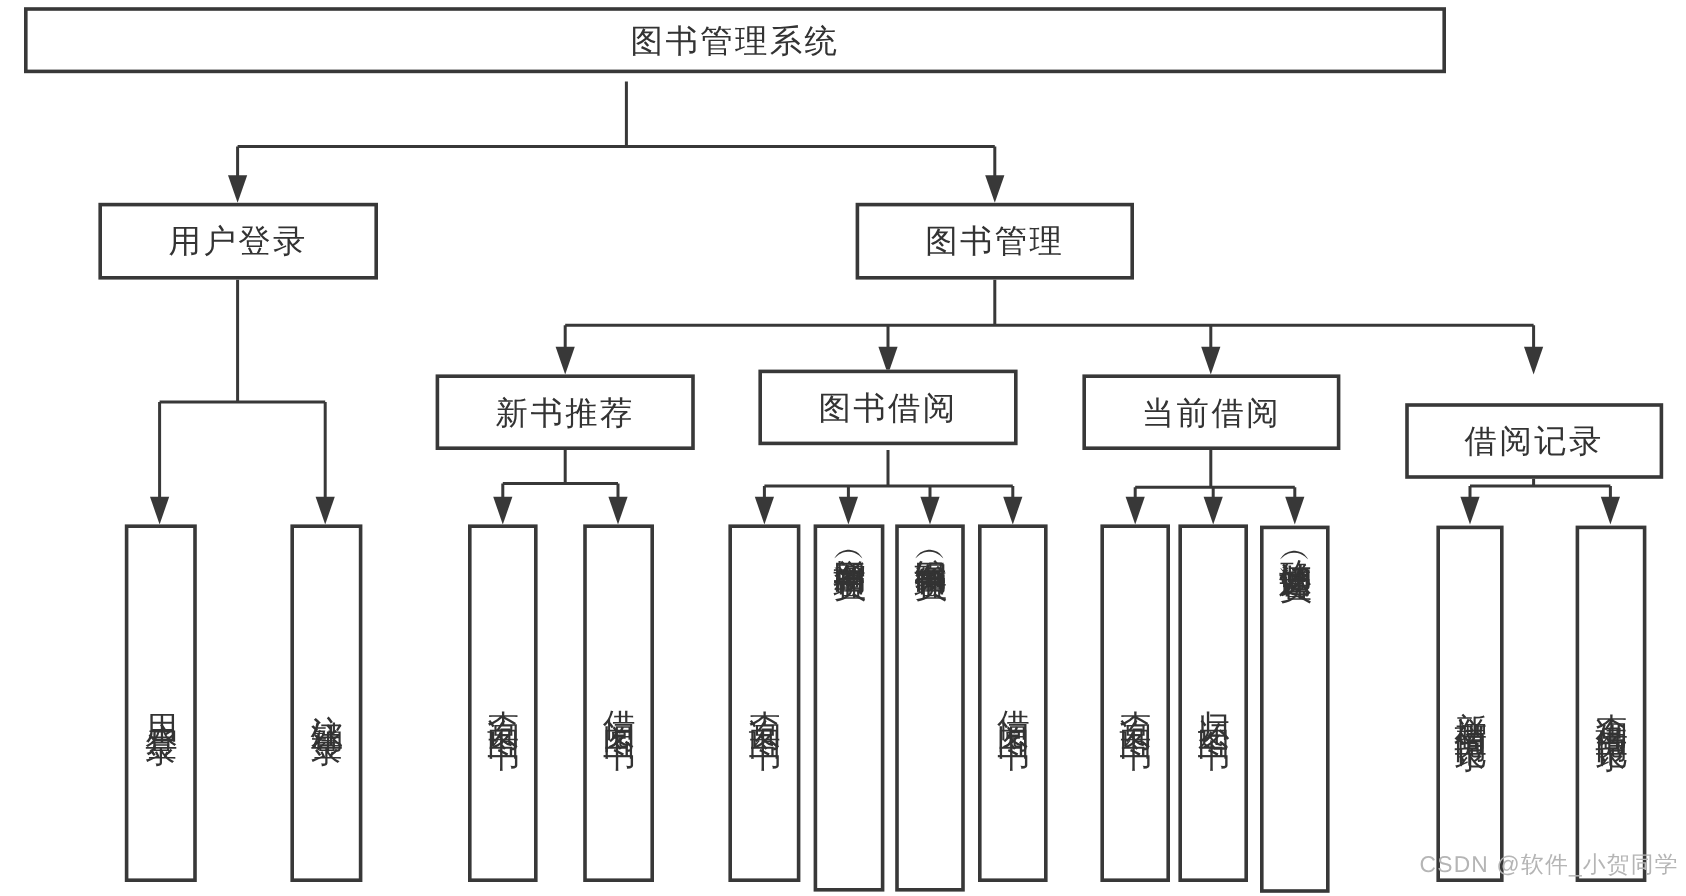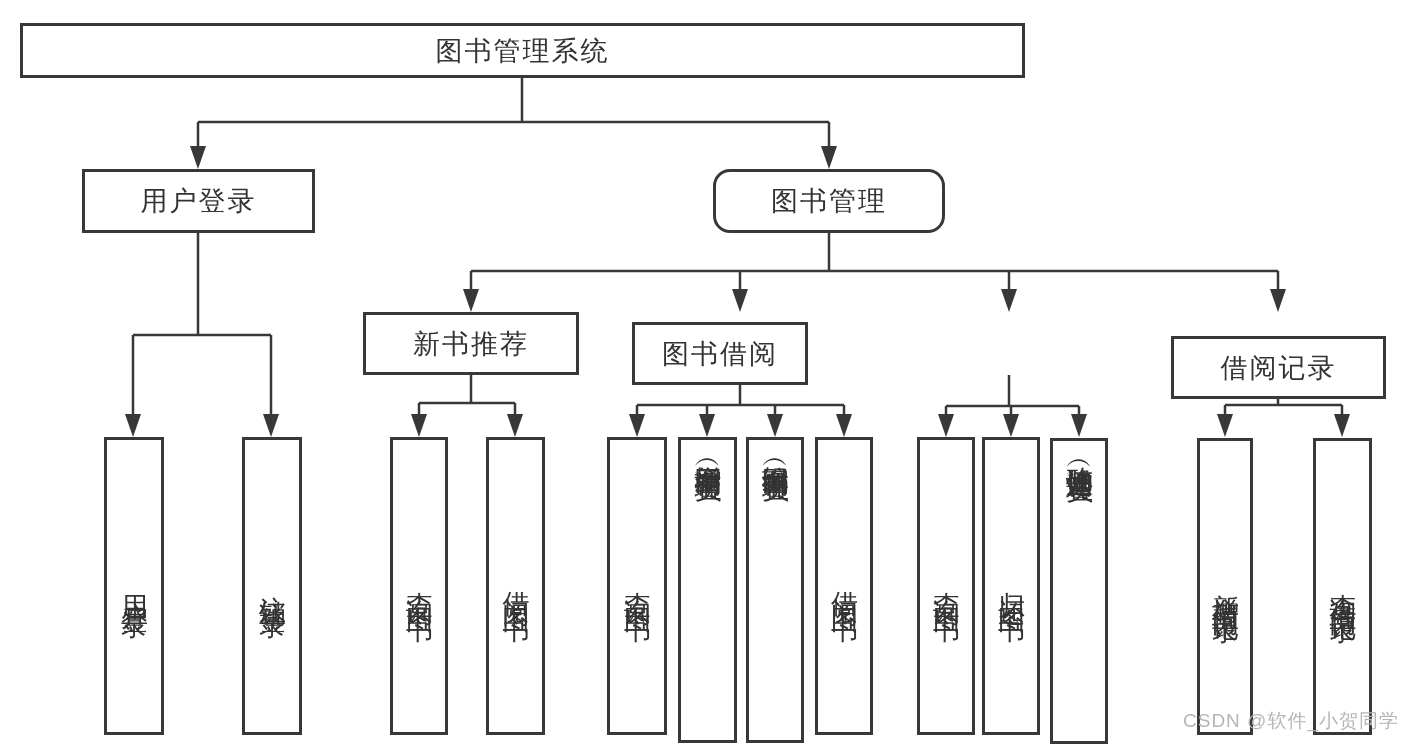--- a/index.html
+++ b/index.html
@@ -98,27 +98,28 @@
       <path d="M767,414 L783,414 L775,437 Z"></path>
       <path d="M836,414 L852,414 L844,437 Z"></path>
       <path d="M938,414 L954,414 L946,437 Z"></path>
       <path d="M1003,414 L1019,414 L1011,437 Z"></path>
       <path d="M1071,414 L1087,414 L1079,437 Z"></path>
       <path d="M1217,414 L1233,414 L1225,437 Z"></path>
       <path d="M1334,414 L1350,414 L1342,437 Z"></path>
     </g>
   </svg>
 
-  <div class="box" style="left:20px; top:23px; width:1005px; height:55px;">图书管理系统</div>
+  <div class="box" style="left:20px; top:6px; width:1185px; height:55px;">图书管理系统</div>
 
   <div class="box" style="left:82px; top:169px; width:233px; height:64px;">用户登录</div>
-  <div class="box" style="left:713px; top:169px; width:232px; height:64px;border-radius:17px;">图书管理</div>
+  <div class="box" style="left:713px; top:169px; width:232px; height:64px;">图书管理</div>
 
   <div class="box" style="left:363px; top:312px; width:216px; height:63px;">新书推荐</div>
-  <div class="box" style="left:632px; top:322px; width:176px; height:63px;">图书借阅</div>
+  <div class="box" style="left:632px; top:308px; width:216px; height:63px;">图书借阅</div>
+  <div class="box" style="left:902px; top:312px; width:215px; height:63px;">当前借阅</div>
   <div class="box" style="left:1171px; top:312px; width:215px; height:63px;margin-top:24px;">借阅记录</div>
 
   <div class="vbox sp-login" style="left:104px; top:437px; width:60px; height:298px;">
     <span class="vtext">用户登录</span>
   </div>
   <div class="vbox sp-login" style="left:242px; top:437px; width:60px; height:298px;">
     <span class="vtext">注销登录</span>
   </div>
 
   <div class="vbox sp4" style="left:390px; top:437px; width:58px; height:298px;">

